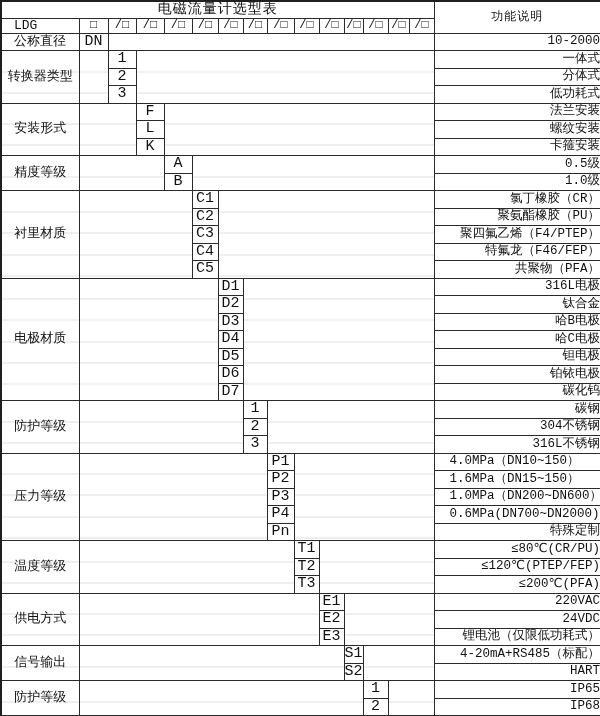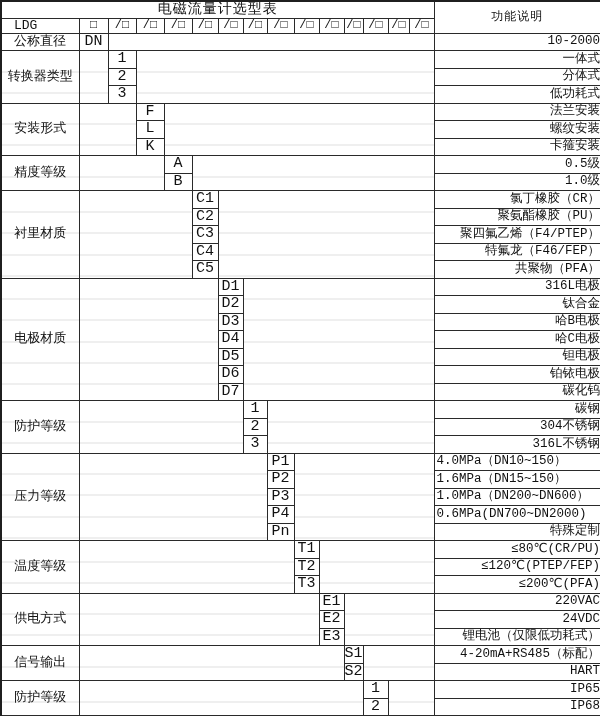--- a/index.html
+++ b/index.html
@@ -25,21 +25,21 @@
     font-size:13px;
     background-image:repeating-linear-gradient(to bottom,transparent 0,transparent 20.2px,#dedede 20.2px,#dedede 21.2px);
   }
   td.cat-left{text-align:left;padding-left:12px;}
   td.filler{
     background-image:repeating-linear-gradient(to bottom,transparent 0,transparent 20.2px,#dedede 20.2px,#dedede 21.2px);
   }
   td.code{font-size:15px;}
   td.box{font-size:12px;}
   td.desc{font-size:12.5px;text-align:right;}
-  td.desc-left{text-align:left;padding-left:2px;}
+  td.desc-left{text-align:left;padding-left:15px;}
 </style>
 </head>
 <body>
 
 <div class="page">
   <table class="sel">
     <colgroup>
       <col style="width:78px">
       <col style="width:29px">
         <col style="width:28px">

